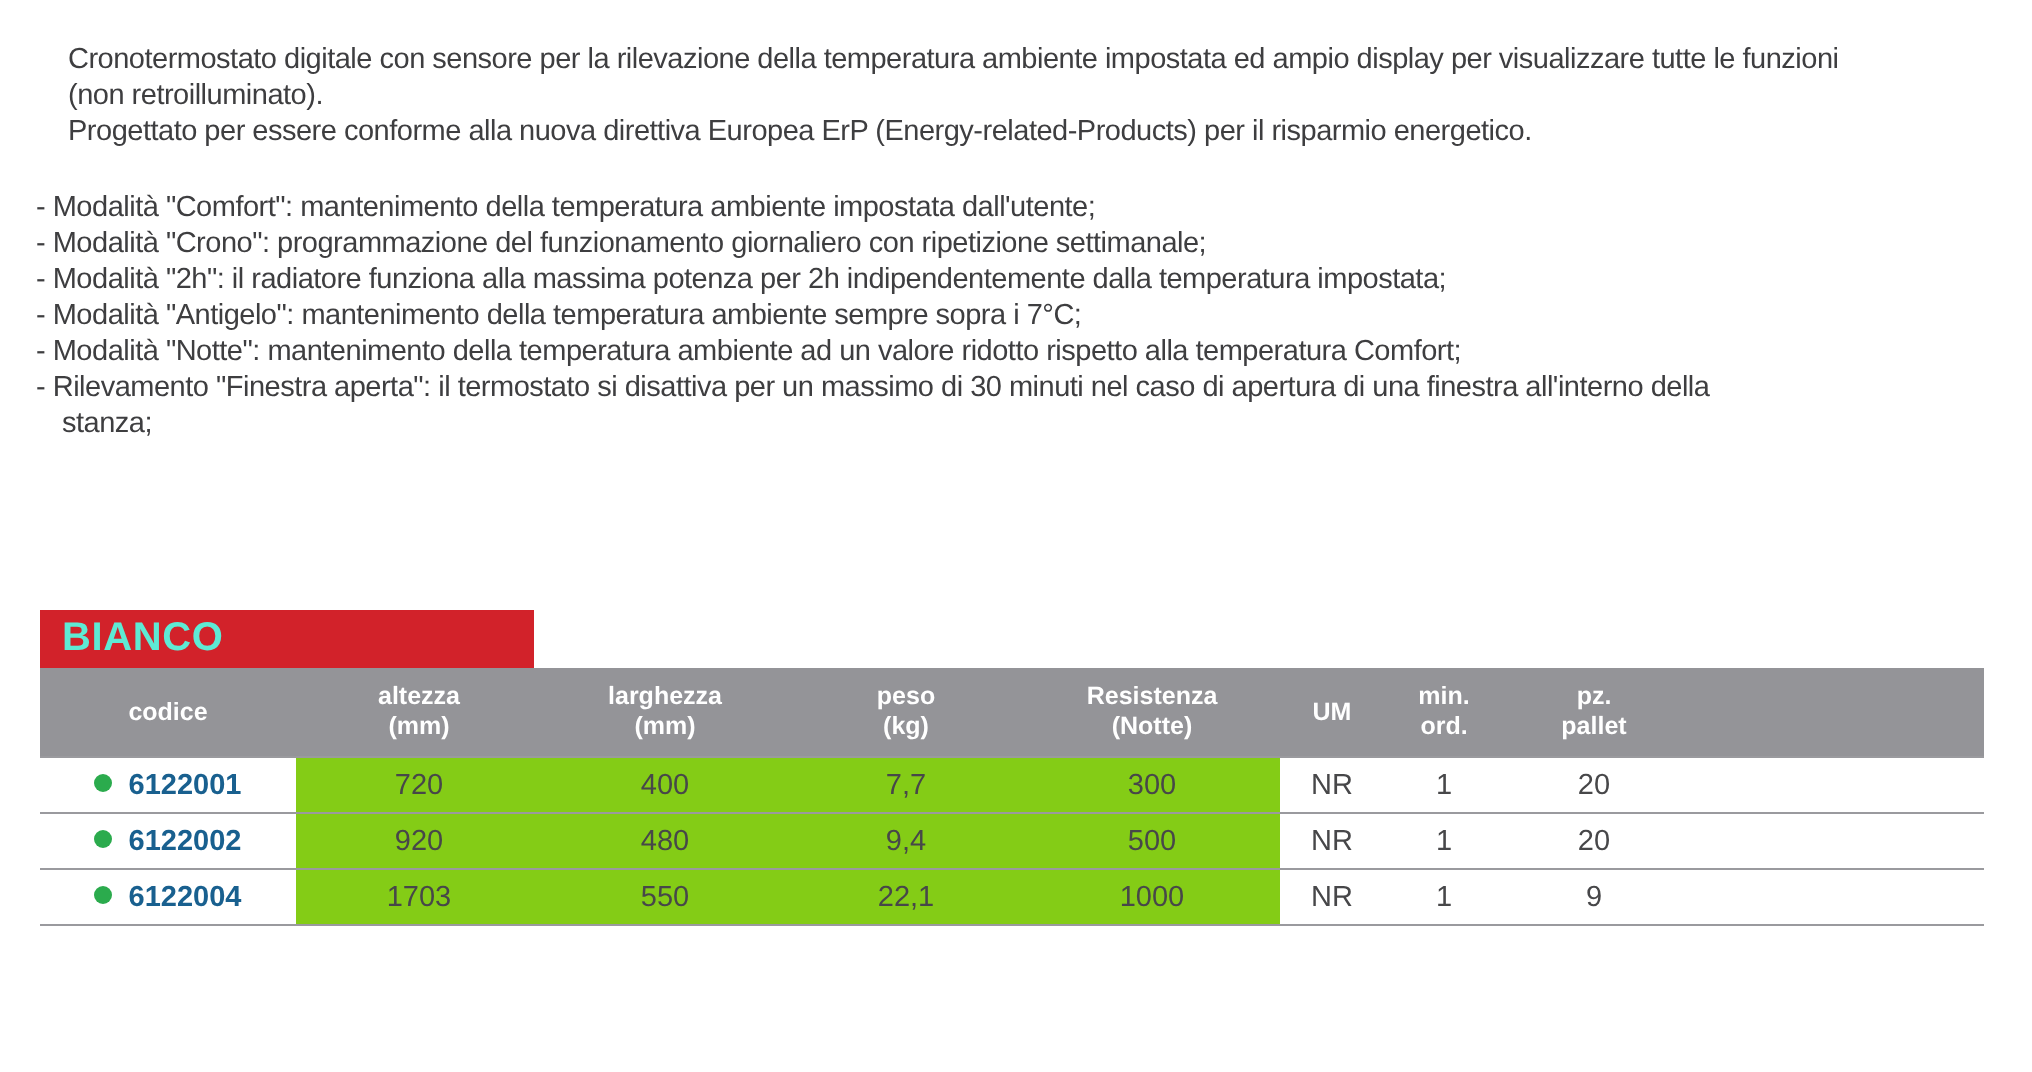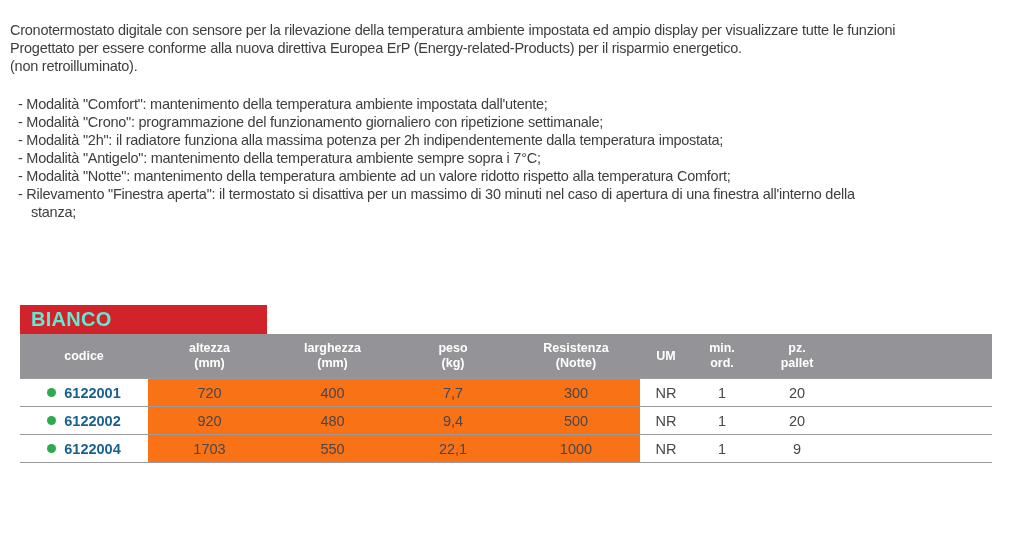--- a/index.html
+++ b/index.html
@@ -14,21 +14,21 @@
     overflow: hidden;
     font-family: "Liberation Sans", sans-serif;
     color: #3e3e40;
   }
   .textline {
     white-space: nowrap;
     font-size: 14.5px;
     line-height: 18px;
     letter-spacing: -0.25px;
   }
-  #intro { position: absolute; left: 10px; top: 21px; }
+  #intro { position: absolute; left: 34px; top: 21px; }
   #modes { position: absolute; left: 18px; top: 95px; }
   #modes .cont { margin-left: 13px; }
 
   #product-block { position: absolute; left: 20px; top: 305px; }
 
   .section-banner {
     width: 247px;
     height: 29px;
     background: #d2222a;
   }
@@ -65,21 +65,21 @@
   table.spec tbody td {
     height: 27px;
     padding: 0;
     border-top: 1px solid #9a9a9e;
     text-align: center;
     vertical-align: middle;
     font-size: 14.5px;
     color: #474749;
     background: #ffffff;
   }
-  table.spec tbody td.g { background: #f97316; }
+  table.spec tbody td.g { background: #84cc16; }
   .code-cell { text-align: center; margin-top: 40px; }
   .dot {
     display: inline-block;
     width: 9px;
     height: 9px;
     border-radius: 50%;
     background: #2bab4d;
     margin-right: 8px;
     vertical-align: 1px;
   }
@@ -87,22 +87,22 @@
     color: #19608f;
     font-weight: bold;
     font-size: 14.5px;
   }
 </style>
 </head>
 <body>
 
 <div id="intro">
   <div class="textline">Cronotermostato digitale con sensore per la rilevazione della temperatura ambiente impostata ed ampio display per visualizzare tutte le funzioni</div>
+  <div class="textline">(non retroilluminato).</div>
   <div class="textline">Progettato per essere conforme alla nuova direttiva Europea ErP (Energy-related-Products) per il risparmio energetico.</div>
-  <div class="textline">(non retroilluminato).</div>
 </div>
 
 <div id="modes">
   <div class="textline">- Modalità "Comfort": mantenimento della temperatura ambiente impostata dall'utente;</div>
   <div class="textline">- Modalità "Crono": programmazione del funzionamento giornaliero con ripetizione settimanale;</div>
   <div class="textline">- Modalità "2h": il radiatore funziona alla massima potenza per 2h indipendentemente dalla temperatura impostata;</div>
   <div class="textline">- Modalità "Antigelo": mantenimento della temperatura ambiente sempre sopra i 7°C;</div>
   <div class="textline">- Modalità "Notte": mantenimento della temperatura ambiente ad un valore ridotto rispetto alla temperatura Comfort;</div>
   <div class="textline">- Rilevamento "Finestra aperta": il termostato si disattiva per un massimo di 30 minuti nel caso di apertura di una finestra all'interno della</div>
   <div class="textline cont">stanza;</div>

